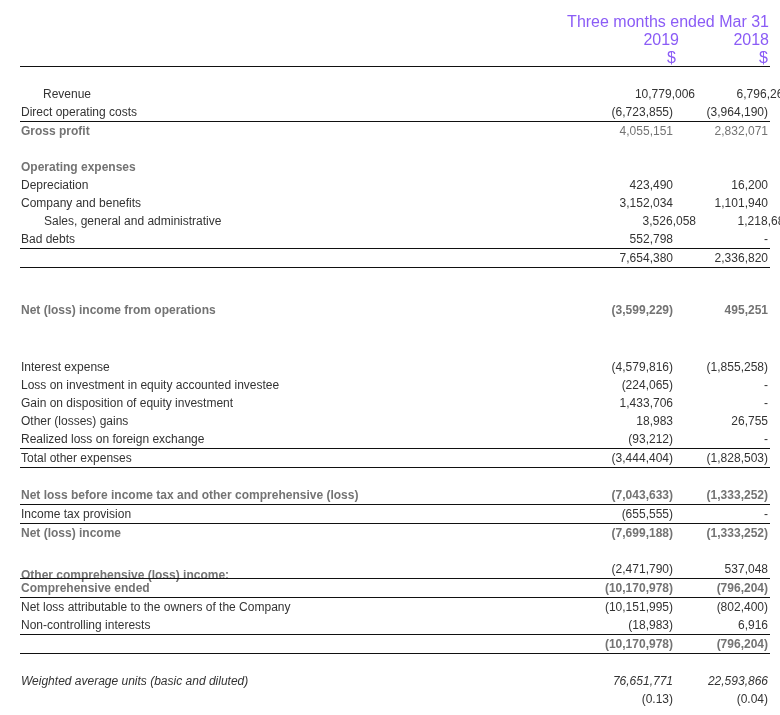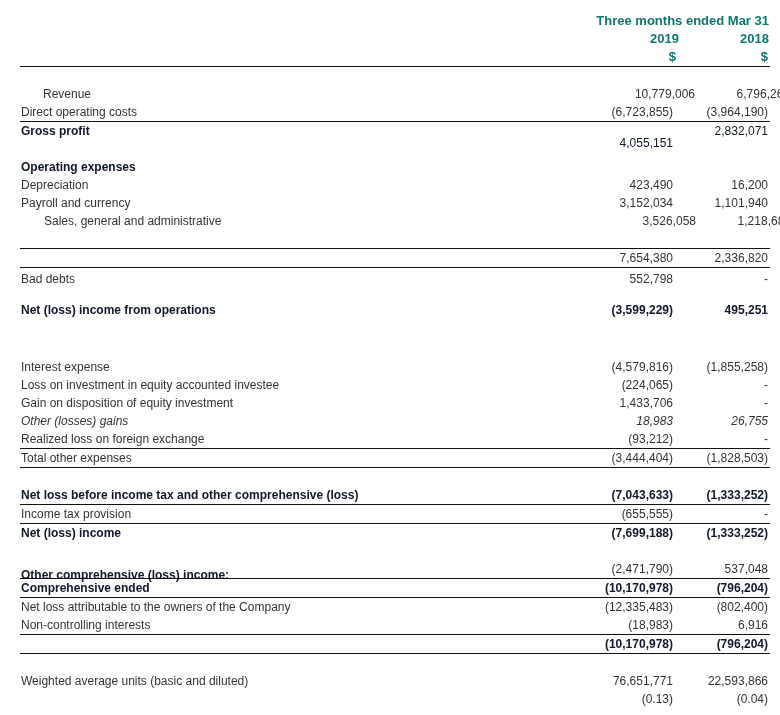--- a/index.html
+++ b/index.html
@@ -1,27 +1,27 @@
 <!DOCTYPE html>
 <html><head>
 <meta charset="utf-8">
 <style>
   html, body { margin: 0; padding: 0; background: #ffffff; }
   body {
     width: 780px; height: 715px; position: relative; overflow: hidden;
     font-family: "Liberation Sans", sans-serif; font-size: 12px; color: #333333;
   }
-  .hdr { position: absolute; font-weight: bold; color: #0f766e; font-size: 13px; }
+  .hdr { position: absolute; font-weight: normal; color: #8b5cf6; font-size: 16px; }
   .rule { position: absolute; left: 20px; width: 750px; height: 0; border-top: 1px solid #111; }
   .rule.thick { border-top-width: 1.5px; }
   .row { position: absolute; left: 20px; width: 752px; height: 18px; line-height: 18px; }
   .row .label { position: absolute; left: 1px; top: 0; white-space: nowrap; }
   .row .v2019 { position: absolute; right: 99px; top: 0; text-align: center; white-space: nowrap; }
   .row .v2018 { position: absolute; right: 4px; top: 0; text-align: right; white-space: nowrap; }
-  .row.bold { font-weight: bold; color: #0f172a; }
+  .row.bold { font-weight: bold; color: #737373; }
 </style>
 </head>
 <body>
 
 <div class="hdr" style="right:11px; top:13px;">Three months ended Mar 31</div>
 <div class="hdr" style="right:101px; top:31px;">2019</div>
 <div class="hdr" style="right:11px; top:31px;">2018</div>
 <div class="hdr" style="right:104px; top:49px;">$</div>
 <div class="hdr" style="right:12px; top:49px;">$</div>
 <div class="rule thick" style="top:66px;"></div>
@@ -32,43 +32,43 @@
   <span class="v2018">6,796,261</span>
 </div>
 <div class="row" style="top:103px;">
   <span class="label">Direct operating costs</span>
   <span class="v2019">(6,723,855)</span>
   <span class="v2018">(3,964,190)</span>
 </div>
 <div class="rule" style="top:121px;"></div>
 <div class="row bold" style="top:122px;">
   <span class="label">Gross profit</span>
-  <span class="v2019" style="font-weight:normal;margin-top:12px;">4,055,151</span>
+  <span class="v2019" style="font-weight:normal;">4,055,151</span>
   <span class="v2018" style="font-weight:normal;">2,832,071</span>
 </div>
 
 <div class="row bold" style="top:158px;">
   <span class="label">Operating expenses</span>
 </div>
 <div class="row" style="top:176px;">
   <span class="label">Depreciation</span>
   <span class="v2019">423,490</span>
   <span class="v2018">16,200</span>
 </div>
 <div class="row" style="top:194px;">
-  <span class="label">Payroll and currency</span>
+  <span class="label">Company and benefits</span>
   <span class="v2019">3,152,034</span>
   <span class="v2018">1,101,940</span>
 </div>
 <div class="row" style="top:212px;margin-left:23px;">
   <span class="label">Sales, general and administrative</span>
   <span class="v2019">3,526,058</span>
   <span class="v2018">1,218,680</span>
 </div>
-<div class="row" style="top:230px;margin-top:40px;">
+<div class="row" style="top:230px;">
   <span class="label">Bad debts</span>
   <span class="v2019">552,798</span>
   <span class="v2018">-</span>
 </div>
 <div class="rule" style="top:248px;"></div>
 <div class="row" style="top:249px;">
   <span class="label"></span>
   <span class="v2019">7,654,380</span>
   <span class="v2018">2,336,820</span>
 </div>
@@ -88,21 +88,21 @@
 <div class="row" style="top:376px;">
   <span class="label">Loss on investment in equity accounted investee</span>
   <span class="v2019">(224,065)</span>
   <span class="v2018">-</span>
 </div>
 <div class="row" style="top:394px;">
   <span class="label">Gain on disposition of equity investment</span>
   <span class="v2019">1,433,706</span>
   <span class="v2018">-</span>
 </div>
-<div class="row" style="top:412px;font-style:italic;">
+<div class="row" style="top:412px;">
   <span class="label">Other (losses) gains</span>
   <span class="v2019">18,983</span>
   <span class="v2018">26,755</span>
 </div>
 <div class="row" style="top:430px;">
   <span class="label">Realized loss on foreign exchange</span>
   <span class="v2019">(93,212)</span>
   <span class="v2018">-</span>
 </div>
 <div class="rule" style="top:448px;"></div>
@@ -139,37 +139,37 @@
 </div>
 <div class="rule" style="top:578px;"></div>
 <div class="row bold" style="top:579px;">
   <span class="label">Comprehensive ended</span>
   <span class="v2019">(10,170,978)</span>
   <span class="v2018">(796,204)</span>
 </div>
 <div class="rule" style="top:597px;"></div>
 <div class="row" style="top:598px;">
   <span class="label">Net loss attributable to the owners of the Company</span>
-  <span class="v2019">(12,335,483)</span>
+  <span class="v2019">(10,151,995)</span>
   <span class="v2018">(802,400)</span>
 </div>
 <div class="row" style="top:616px;">
   <span class="label">Non-controlling interests</span>
   <span class="v2019">(18,983)</span>
   <span class="v2018">6,916</span>
 </div>
 <div class="rule" style="top:634px;"></div>
 <div class="row bold" style="top:635px;">
   <span class="label"></span>
   <span class="v2019">(10,170,978)</span>
   <span class="v2018">(796,204)</span>
 </div>
 <div class="rule thick" style="top:653px;"></div>
 
-<div class="row" style="top:672px;">
+<div class="row" style="top:672px;font-style:italic;">
   <span class="label">Weighted average units (basic and diluted)</span>
   <span class="v2019">76,651,771</span>
   <span class="v2018">22,593,866</span>
 </div>
 <div class="row" style="top:690px;">
   <span class="v2019">(0.13)</span>
   <span class="v2018">(0.04)</span>
 </div>
 
 </body></html>

